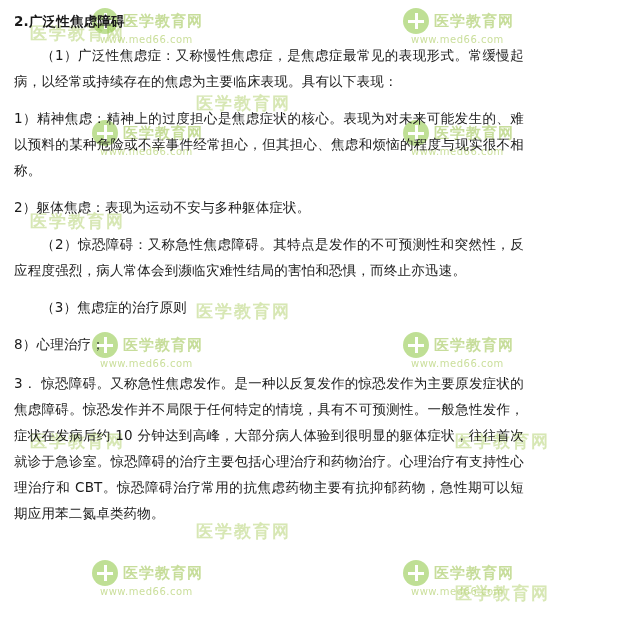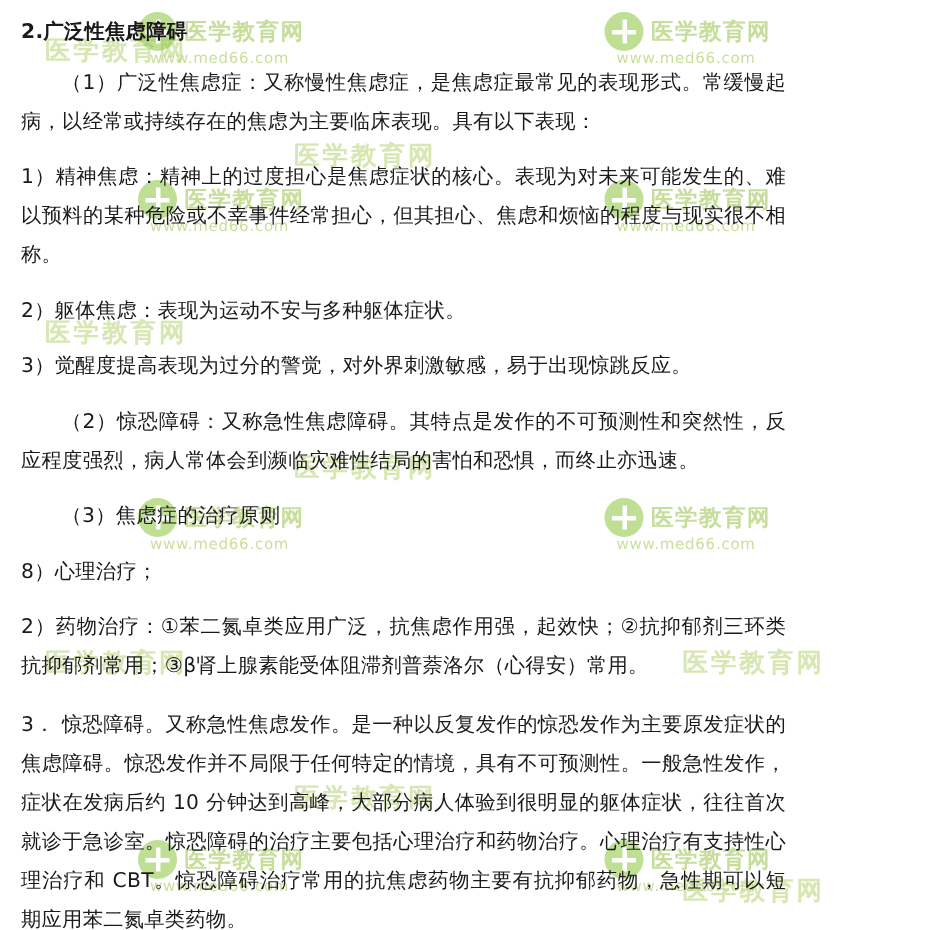--- a/index.html
+++ b/index.html
@@ -174,21 +174,19 @@
     <span class="wm-logo"></span>
     <span class="wm-text">医学教育网</span>
   </div>
   <div class="wm-sub" style="left:411px; top:586px;">www.med66.com</div>
 
   <div id="content">
     <p class="para heading">2.广泛性焦虑障碍</p>
     <p class="para indent2 block">（1）广泛性焦虑症：又称慢性焦虑症，是焦虑症最常见的表现形式。常缓慢起病，以经常或持续存在的焦虑为主要临床表现。具有以下表现：</p>
     <p class="para block">1）精神焦虑：精神上的过度担心是焦虑症状的核心。表现为对未来可能发生的、难以预料的某种危险或不幸事件经常担心，但其担心、焦虑和烦恼的程度与现实很不相称。</p>
     <p class="para block">2）躯体焦虑：表现为运动不安与多种躯体症状。</p>
-    <p class="para block">3）觉醒度提高表现为过分的警觉，对外界刺激敏感，易于出现惊跳反应。</p>
     <p class="para indent2 block">（2）惊恐障碍：又称急性焦虑障碍。其特点是发作的不可预测性和突然性，反应程度强烈，病人常体会到濒临灾难性结局的害怕和恐惧，而终止亦迅速。</p>
     <p class="para indent2 block">（3）焦虑症的治疗原则</p>
     <p class="para block">8）心理治疗；</p>
-    <p class="para block">2）药物治疗：①苯二氮卓类应用广泛，抗焦虑作用强，起效快；②抗抑郁剂三环类抗抑郁剂常用；③β肾上腺素能受体阻滞剂普萘洛尔（心得安）常用。</p>
     <p class="para gap-top">3． 惊恐障碍。又称急性焦虑发作。是一种以反复发作的惊恐发作为主要原发症状的焦虑障碍。惊恐发作并不局限于任何特定的情境，具有不可预测性。一般急性发作，症状在发病后约 10 分钟达到高峰，大部分病人体验到很明显的躯体症状，往往首次就诊于急诊室。惊恐障碍的治疗主要包括心理治疗和药物治疗。心理治疗有支持性心理治疗和 CBT。惊恐障碍治疗常用的抗焦虑药物主要有抗抑郁药物，急性期可以短期应用苯二氮卓类药物。</p>
   </div>
 
 </div>
 
 </body></html>

